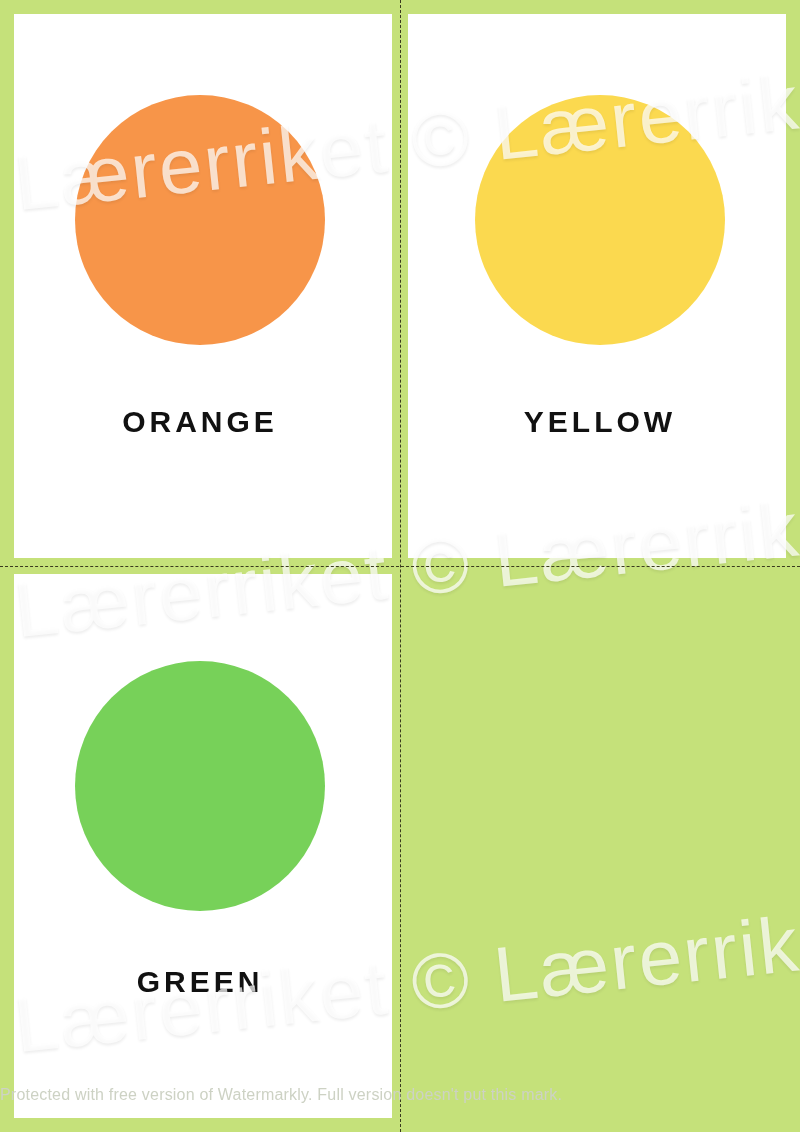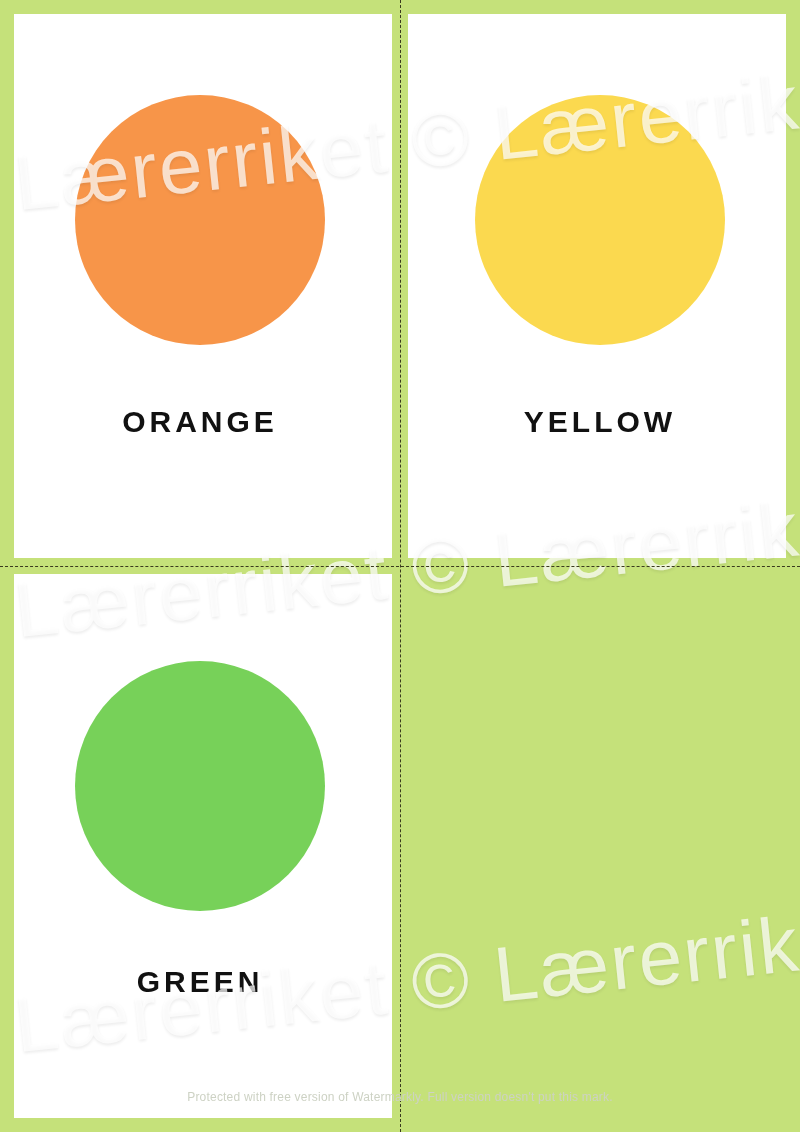--- a/index.html
+++ b/index.html
@@ -129,22 +129,21 @@
   .wm-row-2 { top: 525px; }
   .wm-row-3 { top: 940px; }
 
   
   .footer-note {
     position: absolute;
     left: 0;
     right: 0;
     bottom: 28px;
     z-index: 7;
-    text-align: center;
-    font-size: 12px;
+    font-size: 16px;
     color: #cdd2c4;
     letter-spacing: 0.2px;
     pointer-events: none;
   }
 </style>
 </head>
 <body>
 
 <div id="sheet" style="background: rgb(197, 225, 122);">
 

